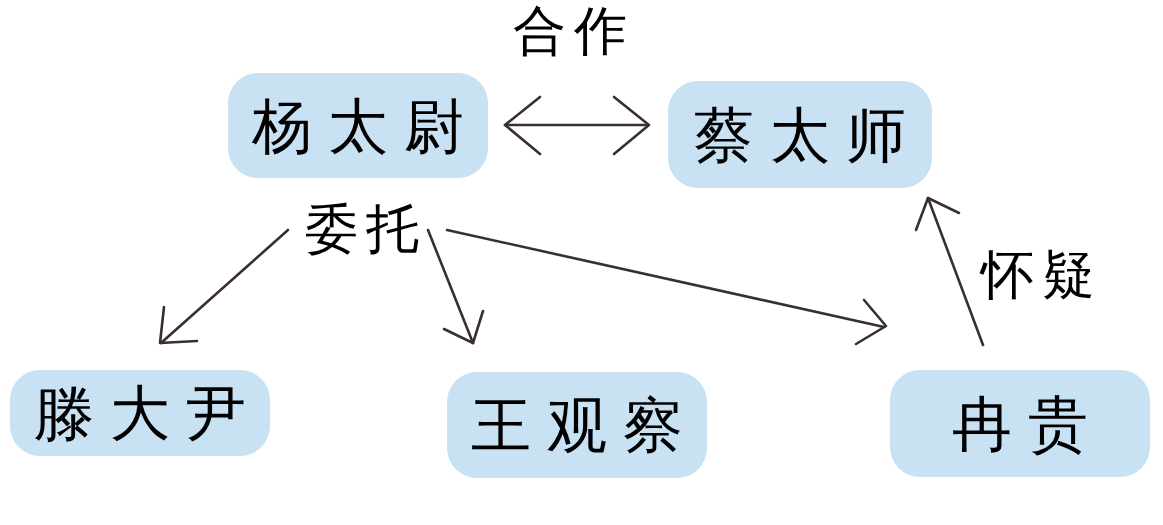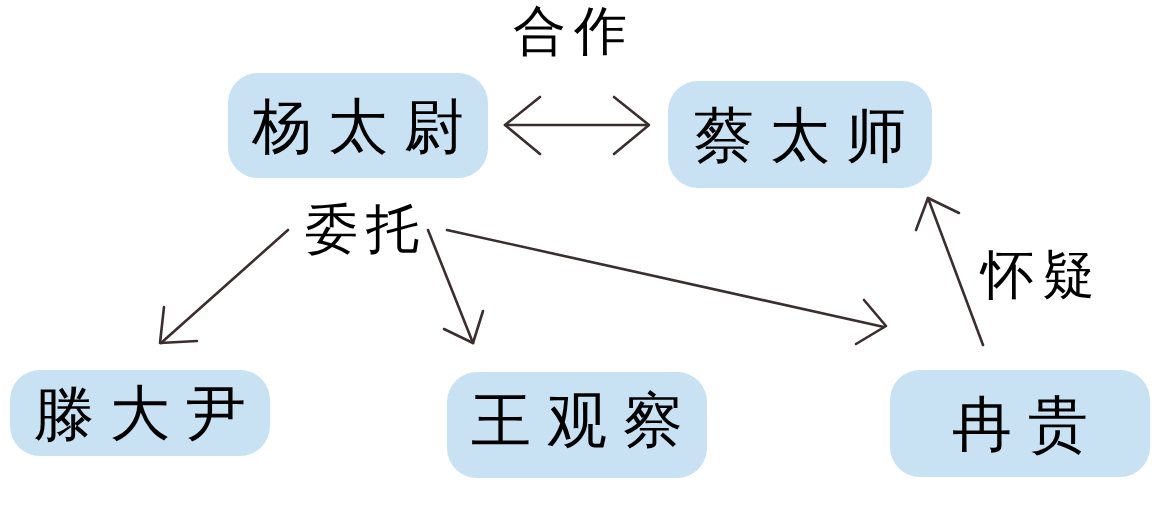--- a/index.html
+++ b/index.html
@@ -34,21 +34,21 @@
     color:var(--text-color);
     font-size:60px;
     letter-spacing:16px;
     text-indent:16px;
     white-space:nowrap;
     line-height:1;
   }
   .node-yang{left:228px;top:73px;width:260px;height:105px;}
   .node-cai{left:668px;top:73px;width:264px;height:107px;margin-top:8px;}
   .node-teng{left:10px;top:370px;width:260px;height:86px;}
-  .node-wang{left:447px;top:372px;width:260px;height:106px;font-family:Liberation Mono, monospace;}
+  .node-wang{left:447px;top:372px;width:260px;height:106px;}
   .node-ran{left:890px;top:370px;width:260px;height:107px;}
   .edge-label{
     position:absolute;
     color:var(--text-color);
     font-size:53px;
     letter-spacing:8px;
     text-indent:8px;
     width:150px;
     text-align:center;
     white-space:nowrap;

